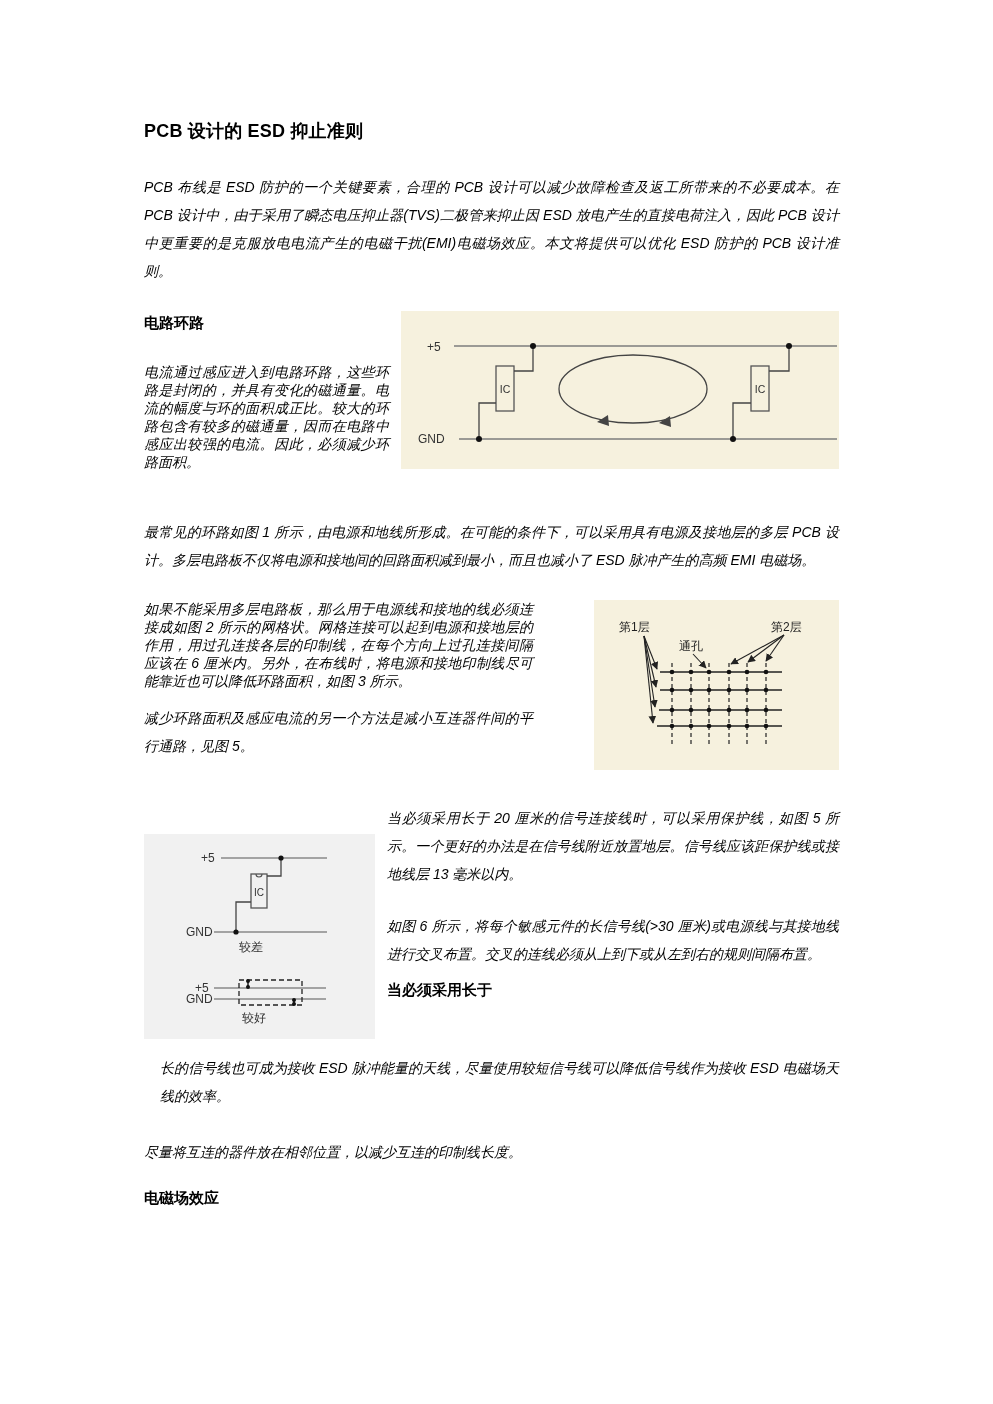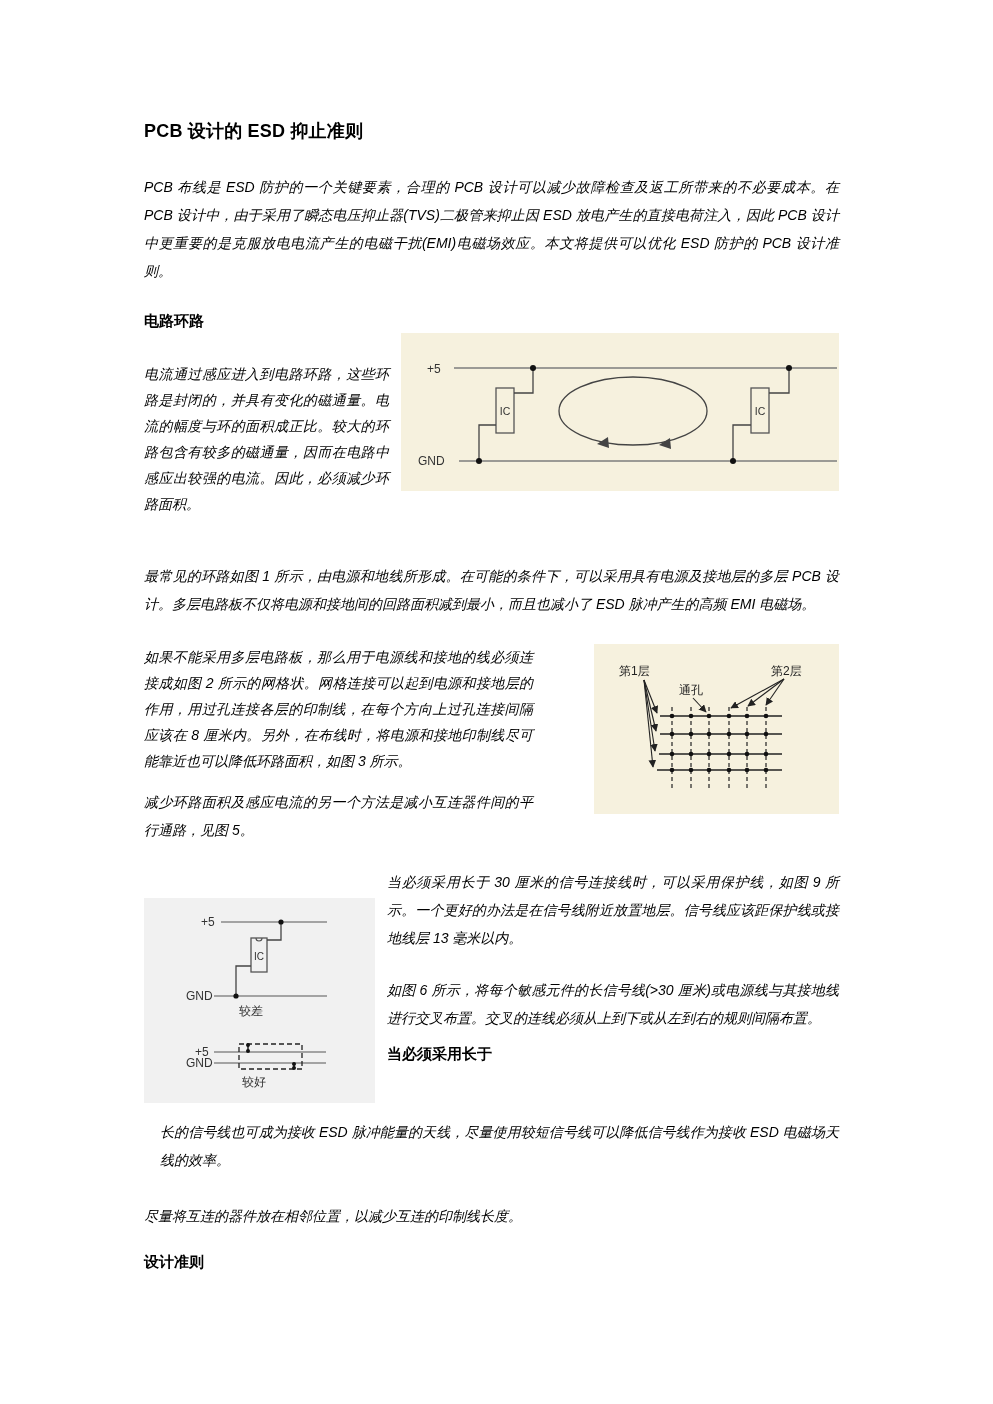--- a/index.html
+++ b/index.html
@@ -13,21 +13,21 @@
   }
   h1.doc-title{
     font-size:18px;line-height:24px;font-weight:bold;margin:0 0 30px 0;
     letter-spacing:.2px;
   }
   p{
     font-size:14px;line-height:28px;margin:0 0 26px 0;
     text-align:justify;
     font-style:italic;
   }
-  p.tight{line-height:26px;}
+  p.tight{line-height:18px;}
   h2.sec-heading{
     font-size:15px;line-height:20px;font-weight:bold;margin:0 0 30px 0;
   }
   
   .sec-loop{display:flex;margin:0 16px 45px 0;align-items:center;}
   .sec-loop .col-text{width:245px;flex:0 0 245px;}
   .sec-loop .col-text p{margin:0;}
   .sec-loop .fig1-wrap{margin-left:12px;flex:0 0 438px;}
   
   .sec-grid{margin:0 0 24px 0;}
@@ -159,21 +159,21 @@
         <g stroke="#222" stroke-width="1.1" fill="none">
           <line x1="99" y1="54" x2="112" y2="68" marker-end="url(#ah)"></line>
         </g>
         <g stroke="#222" stroke-width="1.1" fill="none">
           <line x1="190" y1="35" x2="137" y2="64" marker-end="url(#ah)"></line>
           <line x1="190" y1="35" x2="154" y2="62" marker-end="url(#ah)"></line>
           <line x1="190" y1="35" x2="172" y2="61" marker-end="url(#ah)"></line>
         </g>
       </svg>
     </figure>
-    <p class="tight para-grid">如果不能采用多层电路板，那么用于电源线和接地的线必须连接成如图 2 所示的网格状。网格连接可以起到电源和接地层的作用，用过孔连接各层的印制线，在每个方向上过孔连接间隔应该在 8 厘米内。另外，在布线时，将电源和接地印制线尽可能靠近也可以降低环路面积，如图 3 所示。</p>
+    <p class="tight para-grid">如果不能采用多层电路板，那么用于电源线和接地的线必须连接成如图 2 所示的网格状。网格连接可以起到电源和接地层的作用，用过孔连接各层的印制线，在每个方向上过孔连接间隔应该在 6 厘米内。另外，在布线时，将电源和接地印制线尽可能靠近也可以降低环路面积，如图 3 所示。</p>
     <p class="para-parallel">减少环路面积及感应电流的另一个方法是减小互连器件间的平行通路，见图 5。</p>
   </div>
 
   <div class="sec-guard">
     <figure class="fig3-wrap">
       <svg width="231" height="205" viewBox="0 0 231 205">
         <rect x="0" y="0" width="231" height="205" fill="#f1f1f1"></rect>
 
         <g>
           <text x="57" y="28" font-size="12" fill="#333">+5</text>
@@ -198,23 +198,23 @@
           <line x1="104" y1="146" x2="104" y2="154" stroke="#111" stroke-width="1.4"></line>
           <circle cx="104" cy="147" r="2" fill="#111"></circle>
           <circle cx="104" cy="153" r="2" fill="#111"></circle>
           <line x1="150" y1="165" x2="150" y2="171" stroke="#111" stroke-width="1.4"></line>
           <circle cx="150" cy="166" r="2" fill="#111"></circle>
           <circle cx="150" cy="170" r="2" fill="#111"></circle>
           <text x="110" y="188" font-size="12" fill="#333" text-anchor="middle">较好</text>
         </g>
       </svg>
     </figure>
-    <p class="para-guard">当必须采用长于 30 厘米的信号连接线时，可以采用保护线，如图 9 所示。一个更好的办法是在信号线附近放置地层。信号线应该距保护线或接地线层 13 毫米以内。</p>
+    <p class="para-guard">当必须采用长于 20 厘米的信号连接线时，可以采用保护线，如图 5 所示。一个更好的办法是在信号线附近放置地层。信号线应该距保护线或接地线层 13 毫米以内。</p>
     <p class="para-cross">如图 6 所示，将每个敏感元件的长信号线(&gt;30 厘米)或电源线与其接地线进行交叉布置。交叉的连线必须从上到下或从左到右的规则间隔布置。</p>
     <h2 class="sec-heading">当必须采用长于</h2>
   </div>
 
   <p class="para-antenna">长的信号线也可成为接收 ESD 脉冲能量的天线，尽量使用较短信号线可以降低信号线作为接收 ESD 电磁场天线的效率。</p>
   <p class="para-adjacent">尽量将互连的器件放在相邻位置，以减少互连的印制线长度。</p>
 
-  <h2 class="sec-heading ground-heading">设计准则</h2>
+  <h2 class="sec-heading ground-heading">电磁场效应</h2>
 
 </div>
 
 </body></html>

